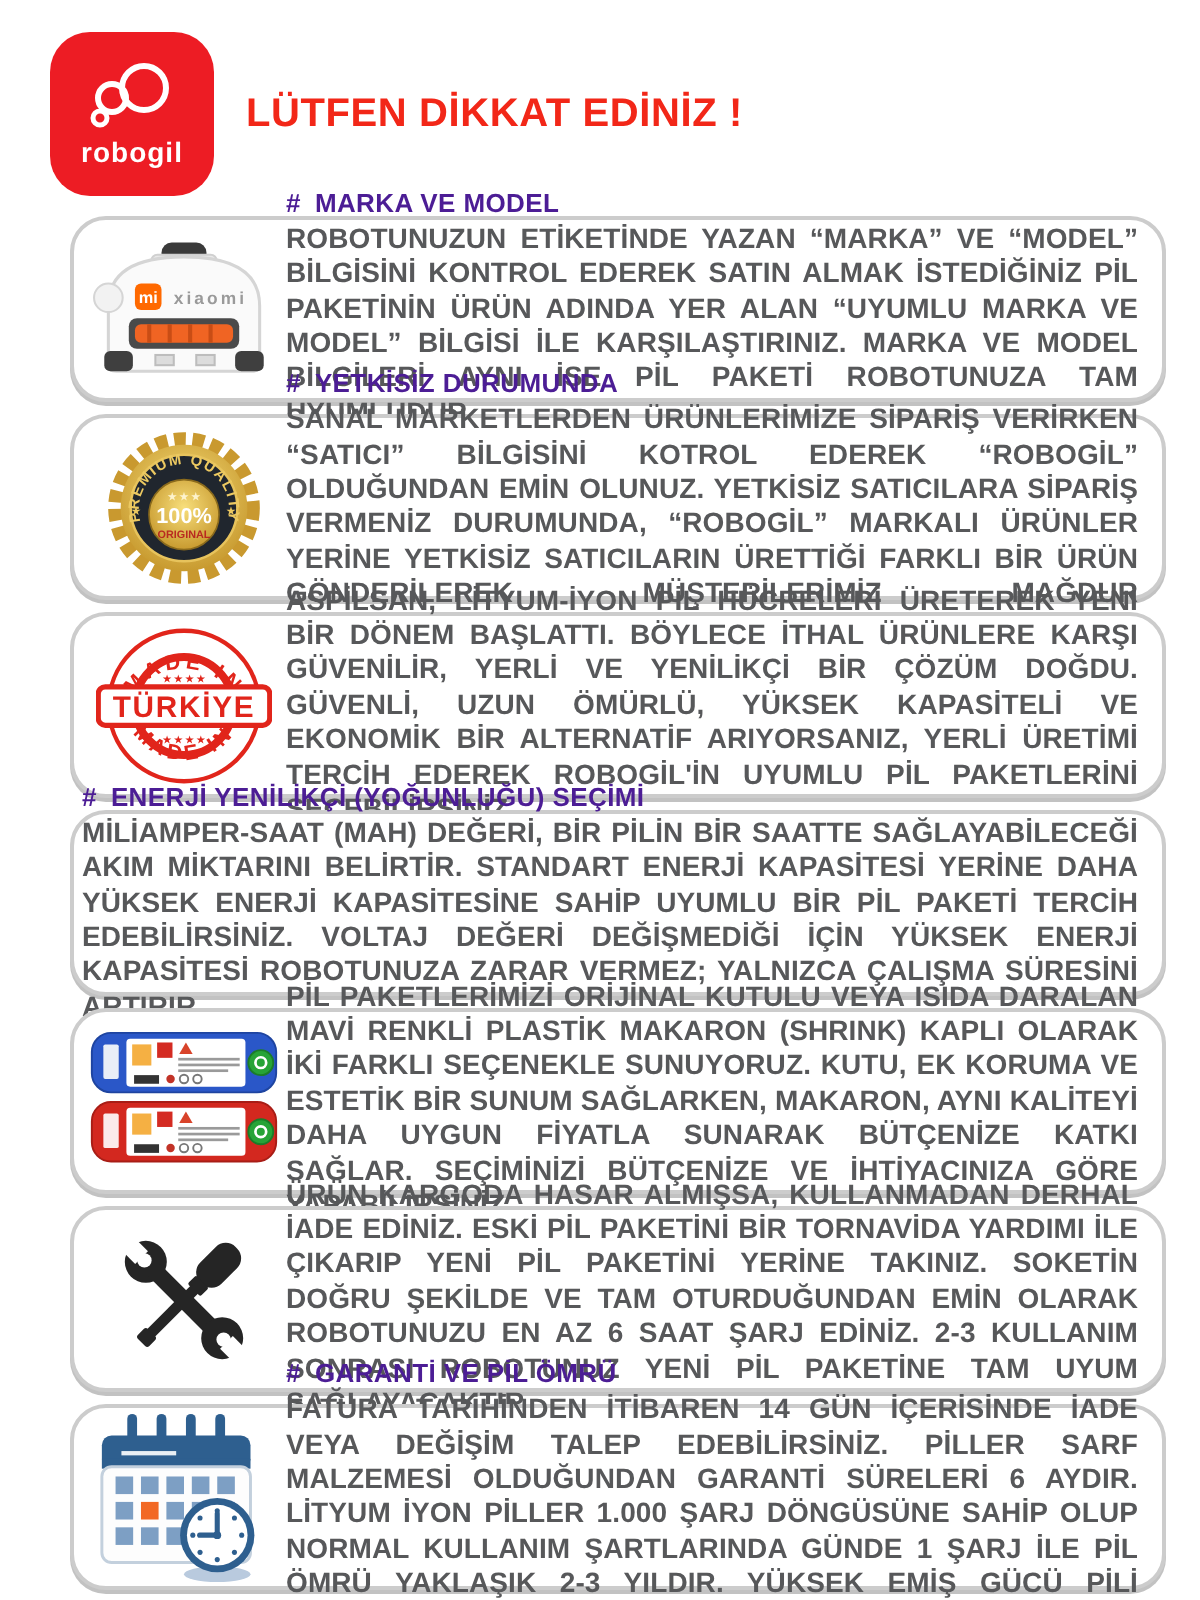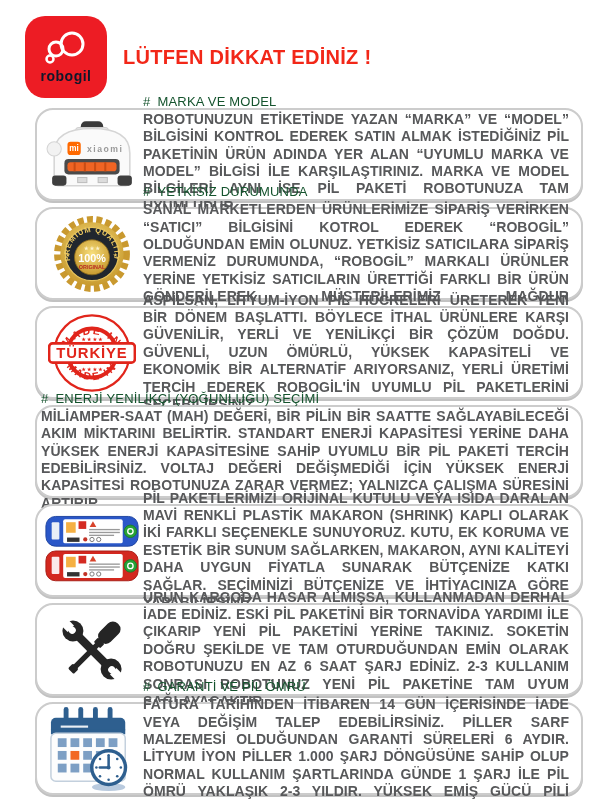--- a/index.html
+++ b/index.html
@@ -1,27 +1,27 @@
 <!DOCTYPE html>
 <html><head>
 <meta charset="utf-8">
 <style>
   html,body{margin:0;padding:0;width:600px;height:800px;background:#fff;overflow:hidden;
     font-family:"Liberation Sans",sans-serif;}
   .header{display:flex;align-items:center;padding:16px 0 8px 25px;}
   .logo{width:82px;height:82px;background:#ed1c24;border-radius:20px;display:flex;
     flex-direction:column;align-items:center;justify-content:center;flex:0 0 auto;}
-  .logo-text{color:#0f172a;font-size:14px;font-weight:bold;letter-spacing:.5px;margin-top:2px;}
+  .logo-text{color:#ffffff;font-size:14px;font-weight:bold;letter-spacing:.5px;margin-top:2px;}
   .page-title{color:#f22718;font-size:20px;font-weight:bold;margin-left:16px;letter-spacing:.3px;}
   .cards{padding:2px 17px 0 35px;display:flex;flex-direction:column;gap:6px;}
   .card{display:flex;align-items:center;height:93px;background:#fff;border:2px solid #cccccc;
     border-radius:18px;box-shadow:0 2px 0 #c2c2c2;box-sizing:border-box;padding:2px 12px 2px 4px;}
   .icon-box{width:102px;min-width:102px;display:flex;align-items:center;justify-content:center;}
   .content{flex:1;}
-  .heading{color:#14532d;font-size:13px;font-weight:normal;margin-bottom:2px;letter-spacing:.2px;}
+  .heading{color:#4c1d95;font-size:13px;font-weight:bold;margin-bottom:2px;letter-spacing:.2px;}
   .hash{margin-right:7px;}
   .body-text{color:#57585a;font-size:14px;font-weight:bold;text-align:justify;
     line-height:1.24;letter-spacing:.05px;}
 </style>
 </head>
 <body>
 
 <div class="header">
   <div class="logo">
     <svg width="46" height="36" viewBox="0 0 46 36">

